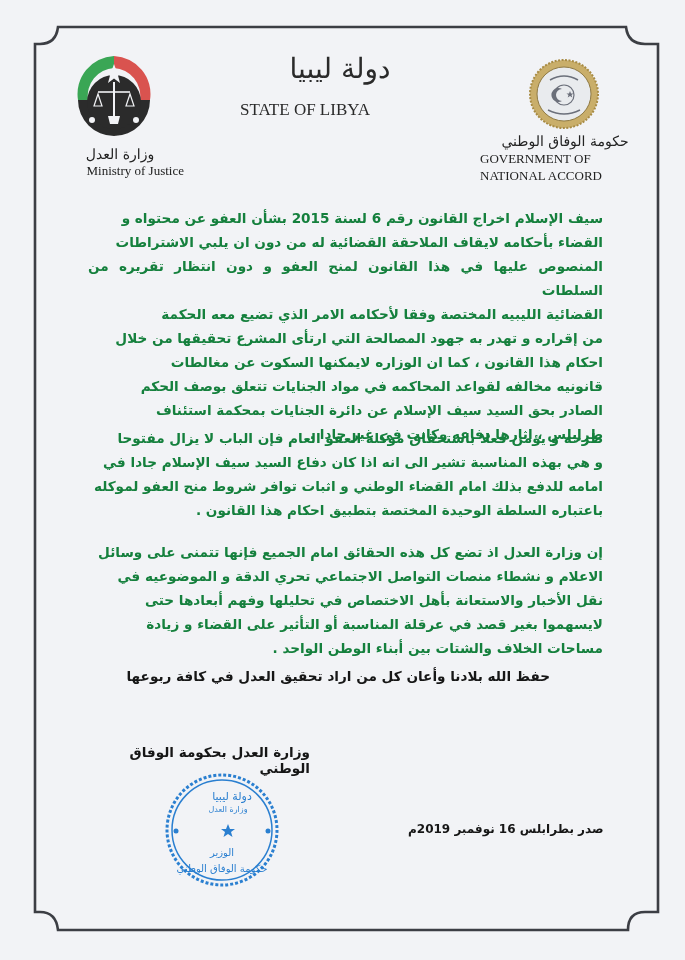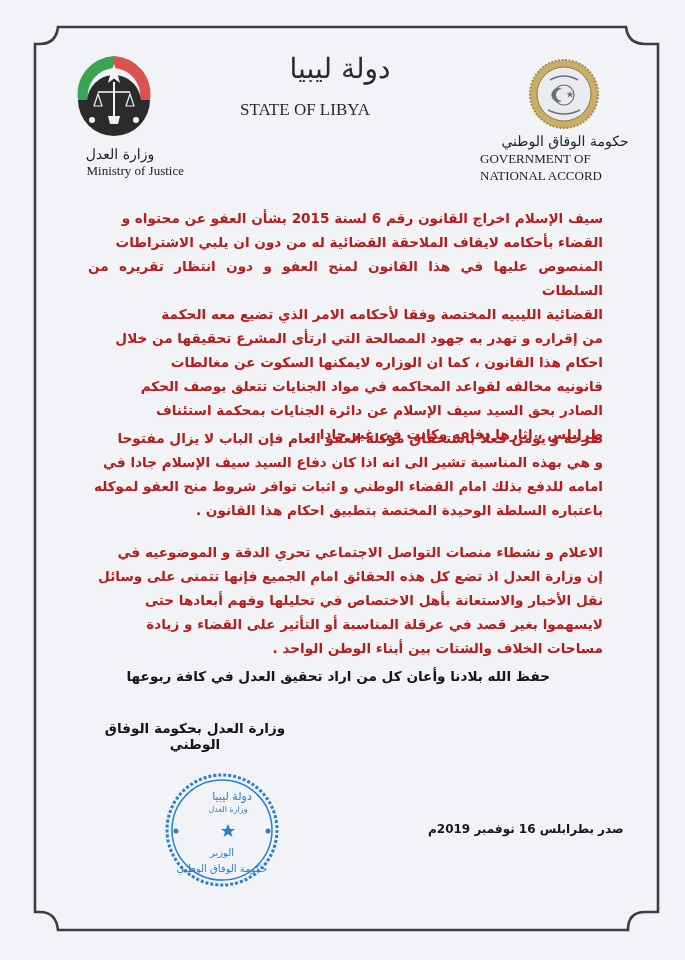--- a/index.html
+++ b/index.html
@@ -26,34 +26,34 @@
 
   .gna-logo { position:absolute; left:528px; top:58px; width:72px; height:72px; }
   .gna-ar { position:absolute; left:490px; top:133px; width:150px; text-align:center;
     font-family:"DejaVu Serif", serif; font-size:14px; color:#222; direction:rtl; }
   .gna-en1, .gna-en2 { position:absolute; left:480px; width:170px; 
     font-family:"Liberation Serif", serif; font-size:13px; color:#222; }
   .gna-en1 { top:151px; }
   .gna-en2 { top:168px; }
 
   .body-text { position:absolute; left:88px; width:515px; direction:rtl; text-align:justify;
-    font-family:"DejaVu Sans", sans-serif; font-weight:bold; color:#b91c1c;
+    font-family:"DejaVu Sans", sans-serif; font-weight:bold; color:#15803d;
     font-size:13.6px; line-height:24px; }
   .body-text.p1 { top:206px; height:216px; }
   .body-text.p2 { top:426px; }
   .body-text.p3 { top:540px; }
   .body-text p { margin:0; text-align-last:right; }
   .closing { position:absolute; left:100px; width:450px; top:668px; direction:rtl; 
     font-weight:bold; font-size:13.6px; color:#161616; }
-  .signature { position:absolute; left:300px; width:300px; top:720px; direction:rtl; text-align:center;
+  .signature { position:absolute; left:300px; width:300px; top:744px; direction:rtl; text-align:right;
     font-weight:bold; font-size:13.6px; color:#161616; right:auto; }
   .signature { left:80px; width:230px; }
   .issue-date { position:absolute; left:380px; width:220px; top:822px; direction:rtl; text-align:left;
     font-weight:bold; font-size:12px; color:#161616; }
-  .issue-date { left:408px; width:200px;margin-left:20px; }
+  .issue-date { left:408px; width:200px; }
   .stamp { position:absolute; left:162px; top:770px; width:120px; height:120px; }
 </style>
 </head>
 <body>
 
 <div class="page">
 
   <svg class="frame" viewBox="0 0 685 960">
     <path d="M58,27 L626,27 Q628,44 645,44 L658,44 L658,912 L645,912 Q628,912 628,930 L58,930 Q56,912 40,912 L35,912 L35,44 L40,44 Q56,44 58,27 Z" fill="none" stroke="#3c3e44" stroke-width="2.6"></path>
   </svg>
@@ -107,22 +107,22 @@
   </div>
 
   <div class="body-text p2">
     <p>طرحه و يؤمن فعلا باستحقاق موكله العفو العام فإن الباب لا يزال مفتوحا</p>
     <p>و هي بهذه المناسبة تشير الى انه اذا كان دفاع السيد سيف الإسلام جادا في</p>
     <p>امامه للدفع بذلك امام القضاء الوطني و اثبات توافر شروط منح العفو لموكله</p>
     <p>باعتباره السلطة الوحيدة المختصة بتطبيق احكام هذا القانون .</p>
   </div>
 
   <div class="body-text p3">
+    <p>إن وزارة العدل اذ تضع كل هذه الحقائق امام الجميع فإنها تتمنى على وسائل</p>
     <p>الاعلام و نشطاء منصات التواصل الاجتماعي تحري الدقة و الموضوعيه في</p>
-    <p>إن وزارة العدل اذ تضع كل هذه الحقائق امام الجميع فإنها تتمنى على وسائل</p>
     <p>نقل الأخبار والاستعانة بأهل الاختصاص في تحليلها وفهم أبعادها حتى</p>
     <p>لايسهموا بغير قصد في عرقلة المناسبة أو التأثير على القضاء و زيادة</p>
     <p>مساحات الخلاف والشتات بين أبناء الوطن الواحد .</p>
   </div>
 
   <div class="closing">حفظ الله بلادنا وأعان كل من اراد تحقيق العدل في كافة ربوعها</div>
 
   <div class="signature">وزارة العدل بحكومة الوفاق الوطني</div>
 
   <svg class="stamp" viewBox="0 0 120 120">

